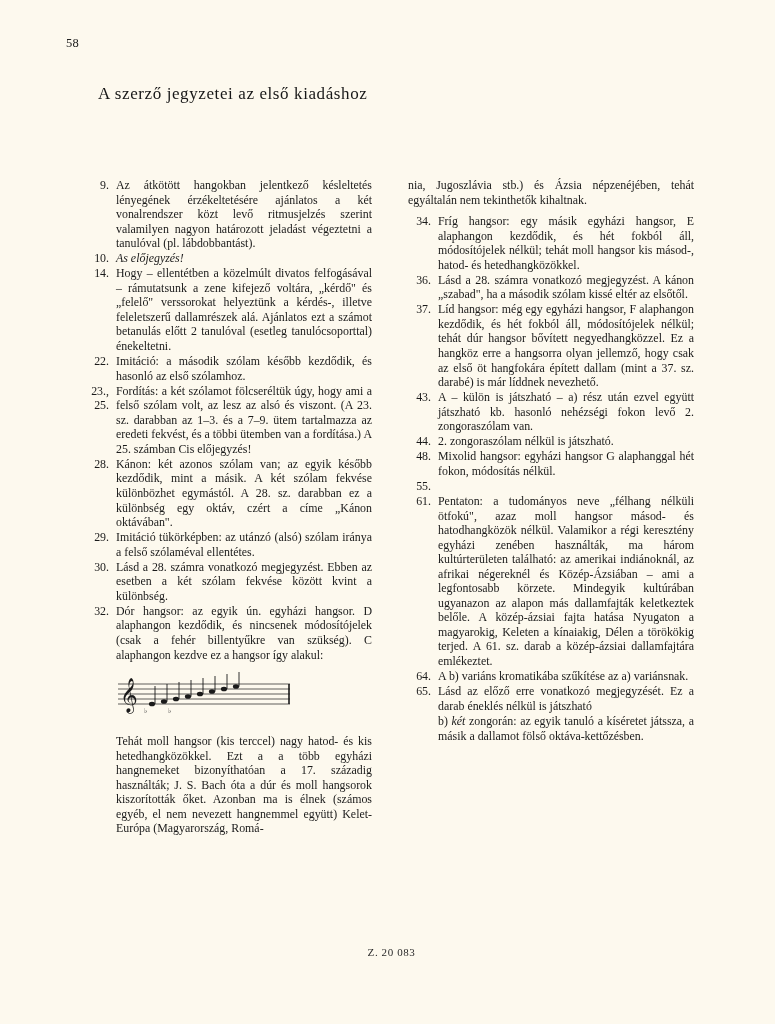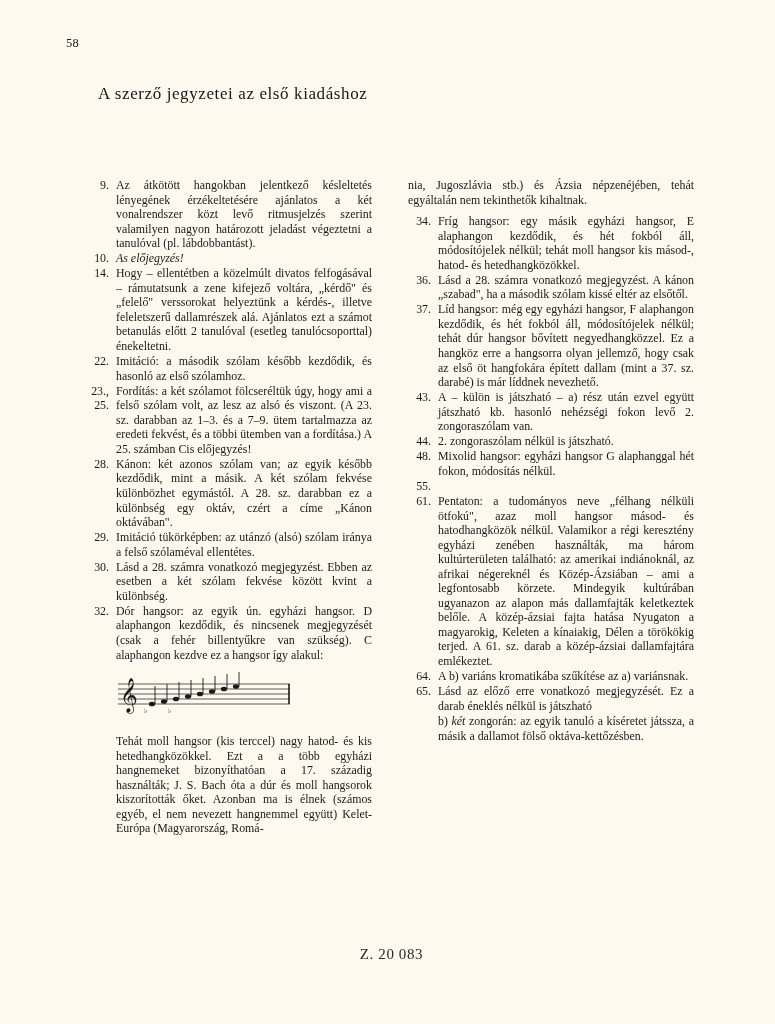--- a/index.html
+++ b/index.html
@@ -85,21 +85,21 @@
     margin: 10px 0 8px 30px;
     width: 176px;
     height: 46px;
   }
   .footer {
     position: absolute;
     left: 8px;
     right: 0;
     top: 946px;
     text-align: center;
-    font-size: 15px;
+    font-size: 11px;
     letter-spacing: .6px;
     color: #2a2a2a;
   }
   .sub-para { margin-top: 1px; }
 </style>
 </head>
 <body>
 
 <div class="page">
 
@@ -146,21 +146,21 @@
         <div class="body">Imitáció tükörképben: az utánzó (alsó) szólam iránya a felső szólaméval ellentétes.</div>
       </div>
 
       <div class="item">
         <div class="num">30.</div>
         <div class="body">Lásd a 28. számra vonatkozó megjegyzést. Ebben az esetben a két szólam fekvése között kvint a különbség.</div>
       </div>
 
       <div class="item">
         <div class="num">32.</div>
-        <div class="body">Dór hangsor: az egyik ún. egyházi hangsor. D alaphangon kezdődik, és nincsenek megjegyzését (csak a fehér billentyűkre van szükség). C alaphangon kezdve ez a hangsor így alakul:</div>
+        <div class="body">Dór hangsor: az egyik ún. egyházi hangsor. D alaphangon kezdődik, és nincsenek módosítójelek (csak a fehér billentyűkre van szükség). C alaphangon kezdve ez a hangsor így alakul:</div>
       </div>
 
       <div class="music">
         <svg viewBox="0 0 176 46" width="176" height="46" xmlns="http://www.w3.org/2000/svg">
           <g stroke="#1a1a1a" stroke-width="0.7">
             <line x1="2" y1="12" x2="174" y2="12"></line>
             <line x1="2" y1="17" x2="174" y2="17"></line>
             <line x1="2" y1="22" x2="174" y2="22"></line>
             <line x1="2" y1="27" x2="174" y2="27"></line>
             <line x1="2" y1="32" x2="174" y2="32"></line>

